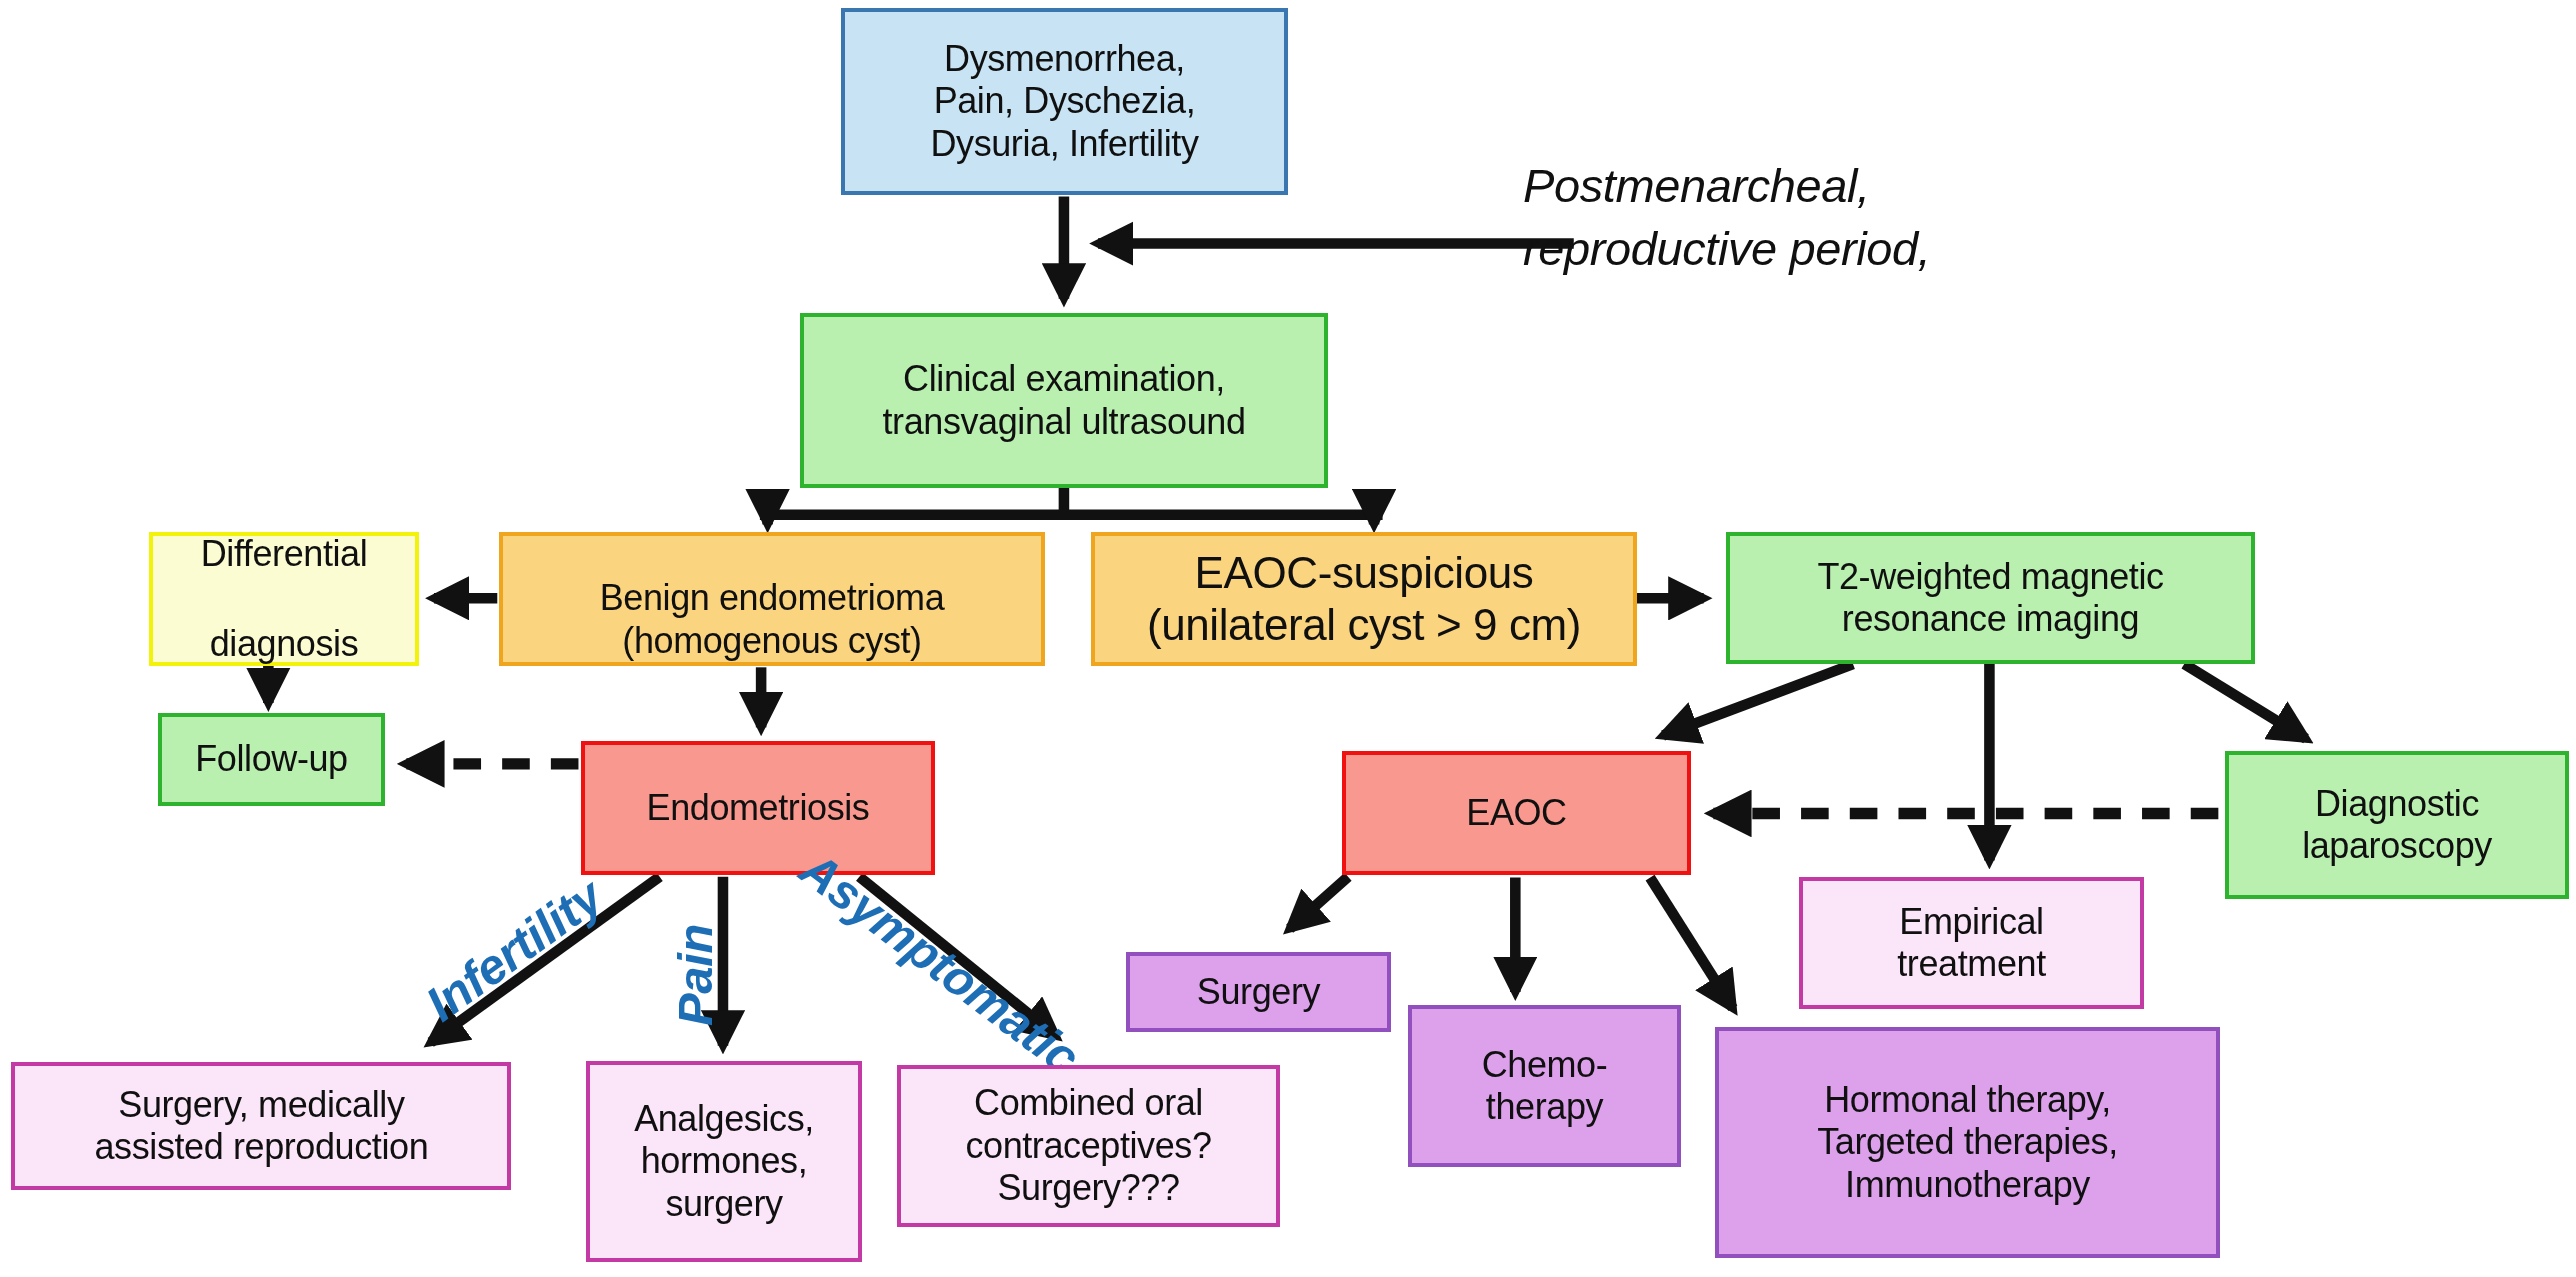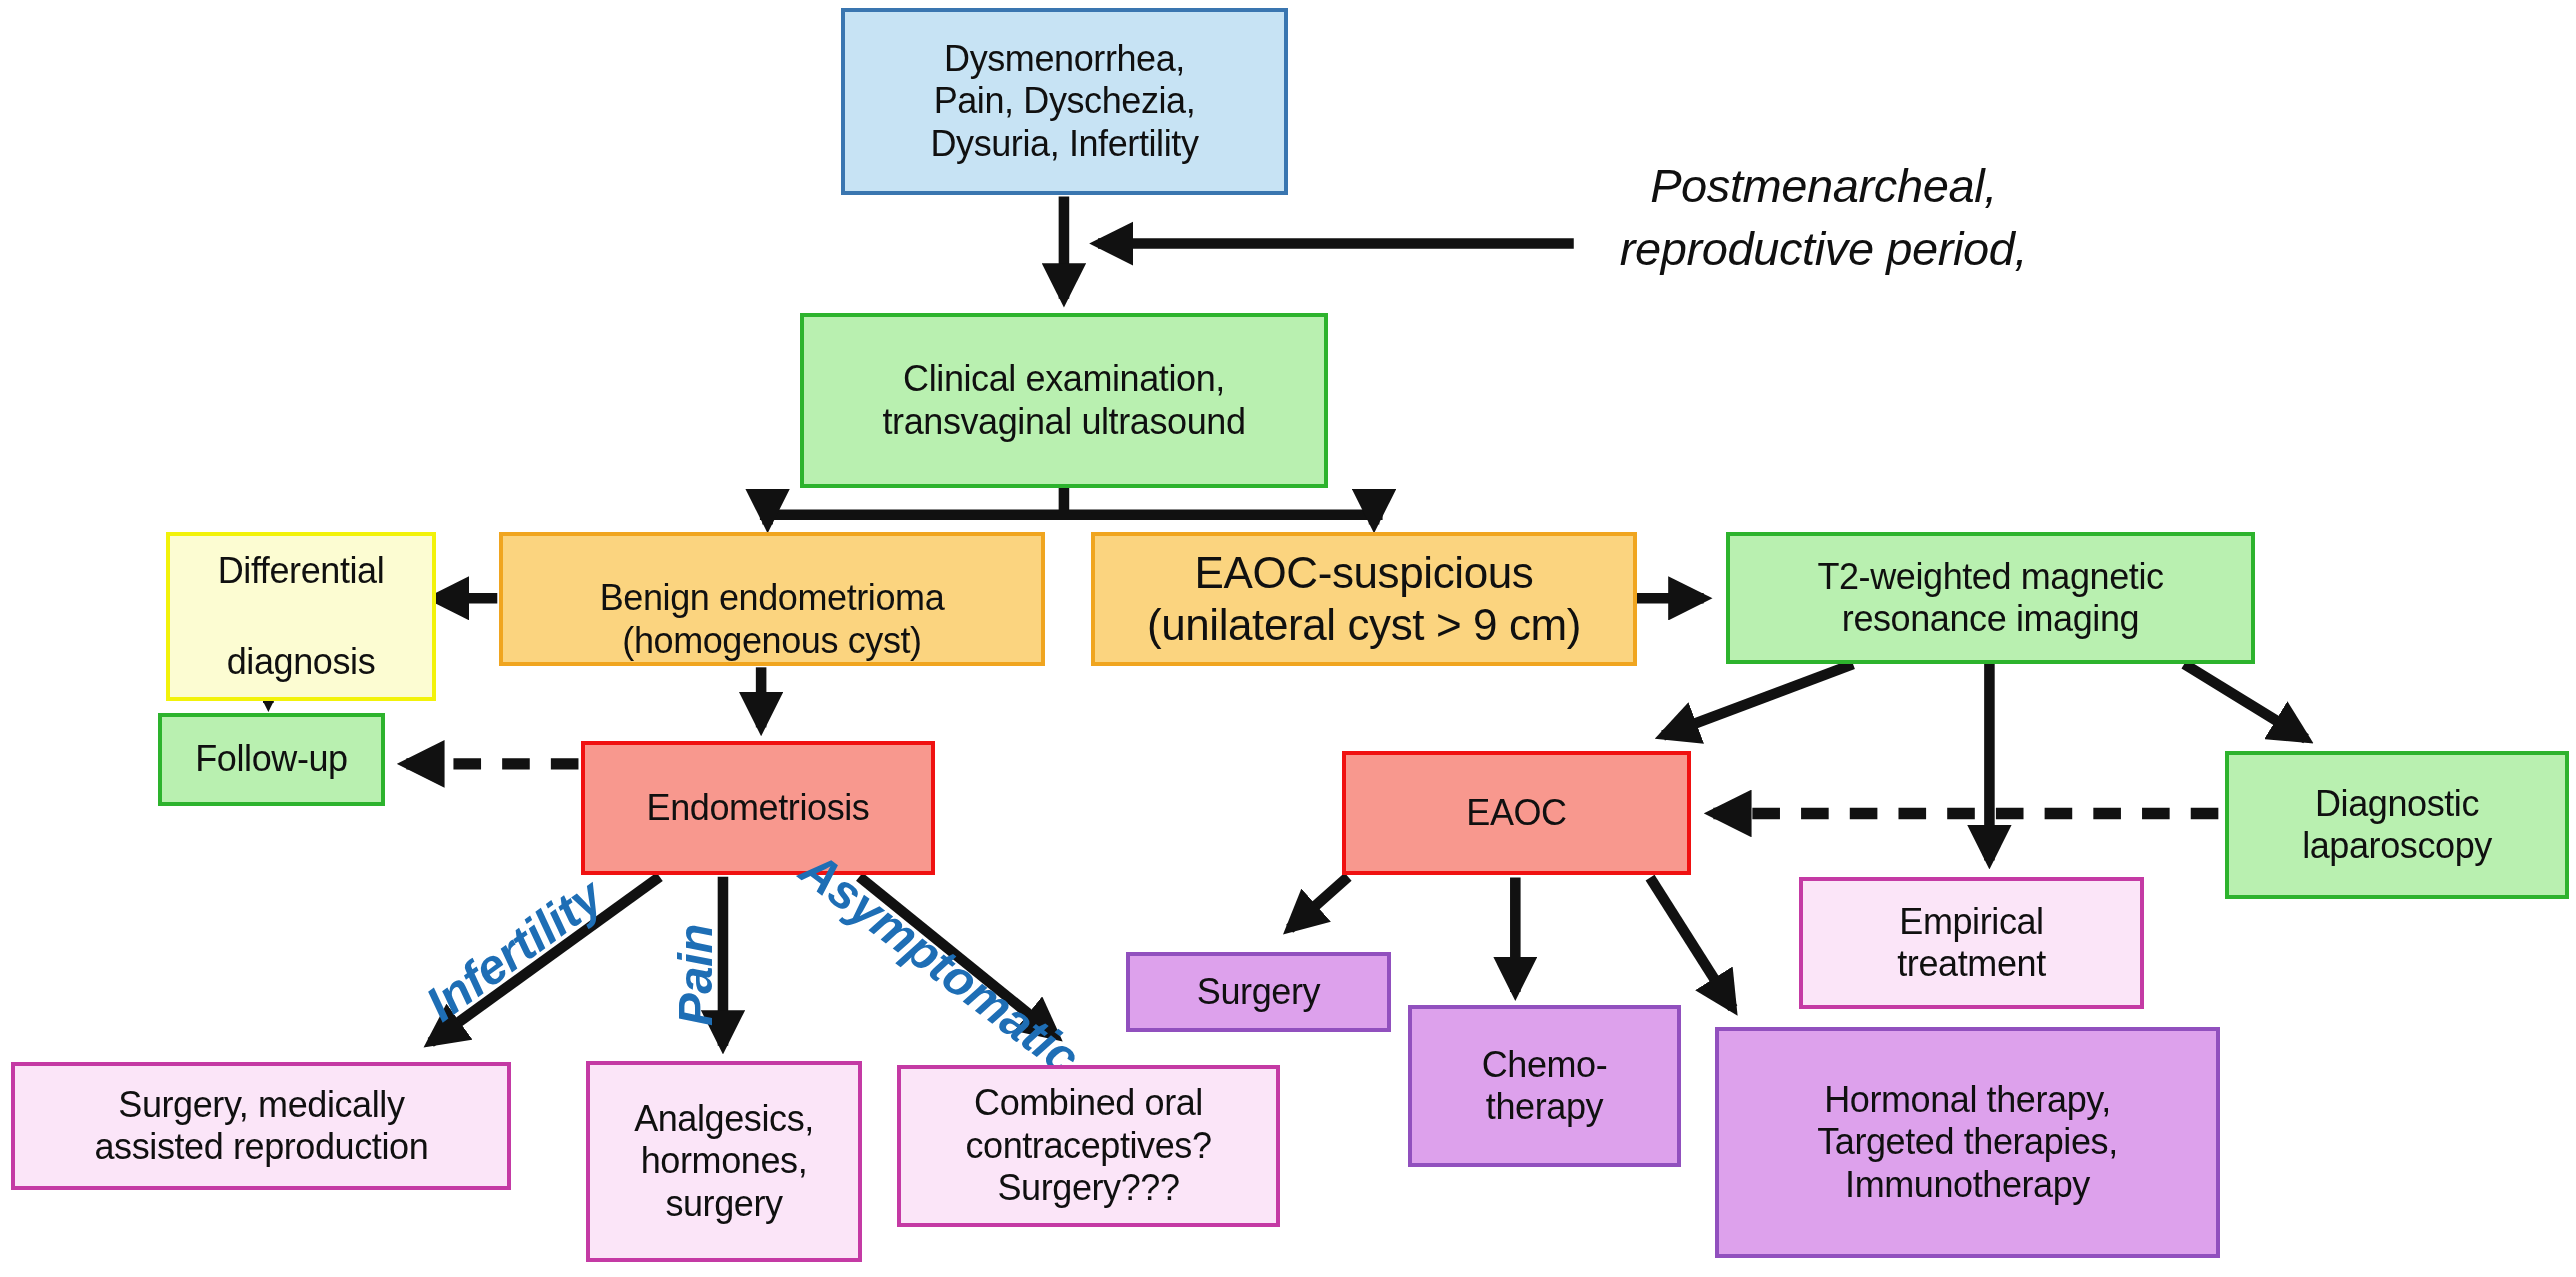--- a/index.html
+++ b/index.html
@@ -14,21 +14,21 @@
   marker path{fill:var(--arrow-color,#111);}
   .node{
     position:absolute;box-sizing:border-box;border:4.9px solid #333;
     display:flex;flex-direction:column;align-items:center;justify-content:center;
     text-align:center;font-size:36px;line-height:1.18;letter-spacing:-0.4px;
   }
   .node .node-line{white-space:nowrap;}
   .node.fs54{font-size:44px;}
   .annotation{
     position:absolute;left:1523px;top:154px;width:601px;
-    font-style:italic;font-size:47px;line-height:63px;text-align:center;letter-spacing:-0.4px;
+    font-style:italic;font-size:47px;line-height:63px;letter-spacing:-0.4px;
   }
   .edge-label{
     position:absolute;font-weight:bold;font-style:italic;font-size:49px;
     white-space:nowrap;transform-origin:center center;letter-spacing:-0.4px;
   }
   .edge-label.infertility{left:514px;top:950px;transform:translate(-50%,-50%) rotate(-36deg);}
   .edge-label.pain{left:695px;top:975px;transform:translate(-50%,-50%) rotate(-90deg);}
   .edge-label.asymptomatic{left:940px;top:963px;transform:translate(-50%,-50%) rotate(37deg);}
 </style>
 </head>
@@ -79,21 +79,21 @@
   <div class="annotation">
       <div class="node-line">Postmenarcheal,</div>
       <div class="node-line">reproductive period,</div>
     </div>
 
   <div class="node" style="left: 800px; top: 313px; width: 528px; height: 175px; background: rgb(185, 240, 176); border-color: rgb(45, 179, 45);">
       <div class="node-line">Clinical examination,</div>
       <div class="node-line">transvaginal ultrasound</div>
     </div>
 
-  <div class="node" style="left: 166px; top: 532px; width: 270px; height: 169px; background: rgb(252, 252, 210); border-color: rgb(242, 242, 10); gap: 48px;">
+  <div class="node" style="left: 149px; top: 532px; width: 270px; height: 134px; background: rgb(252, 252, 210); border-color: rgb(242, 242, 10); gap: 48px;">
       <div class="node-line">Differential</div>
       <div class="node-line">diagnosis</div>
     </div>
 
   <div class="node" style="left: 499px; top: 532px; width: 546px; height: 134px; background: rgb(251, 212, 127); border-color: rgb(240, 165, 31); justify-content: flex-end;">
       <div class="node-line">Benign endometrioma</div>
       <div class="node-line">(homogenous cyst)</div>
     </div>
 
   <div class="node fs54" style="left: 1091px; top: 532px; width: 546px; height: 134px; background: rgb(251, 212, 127); border-color: rgb(240, 165, 31);">

